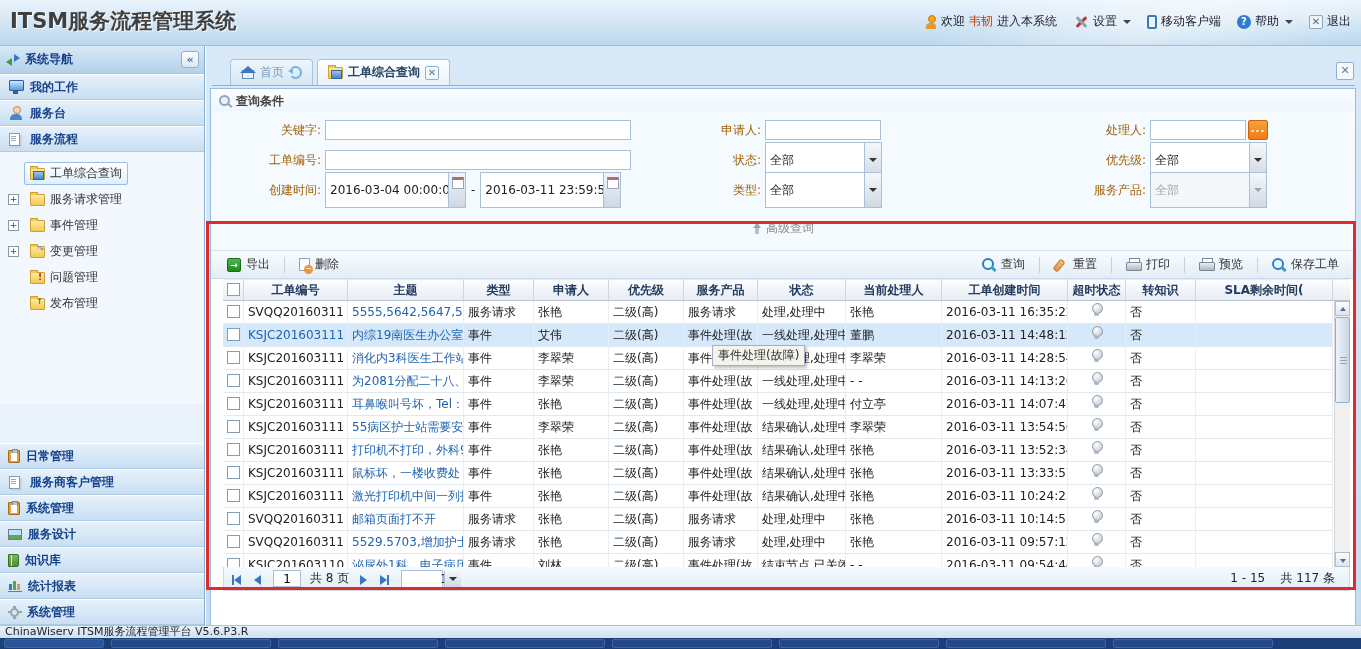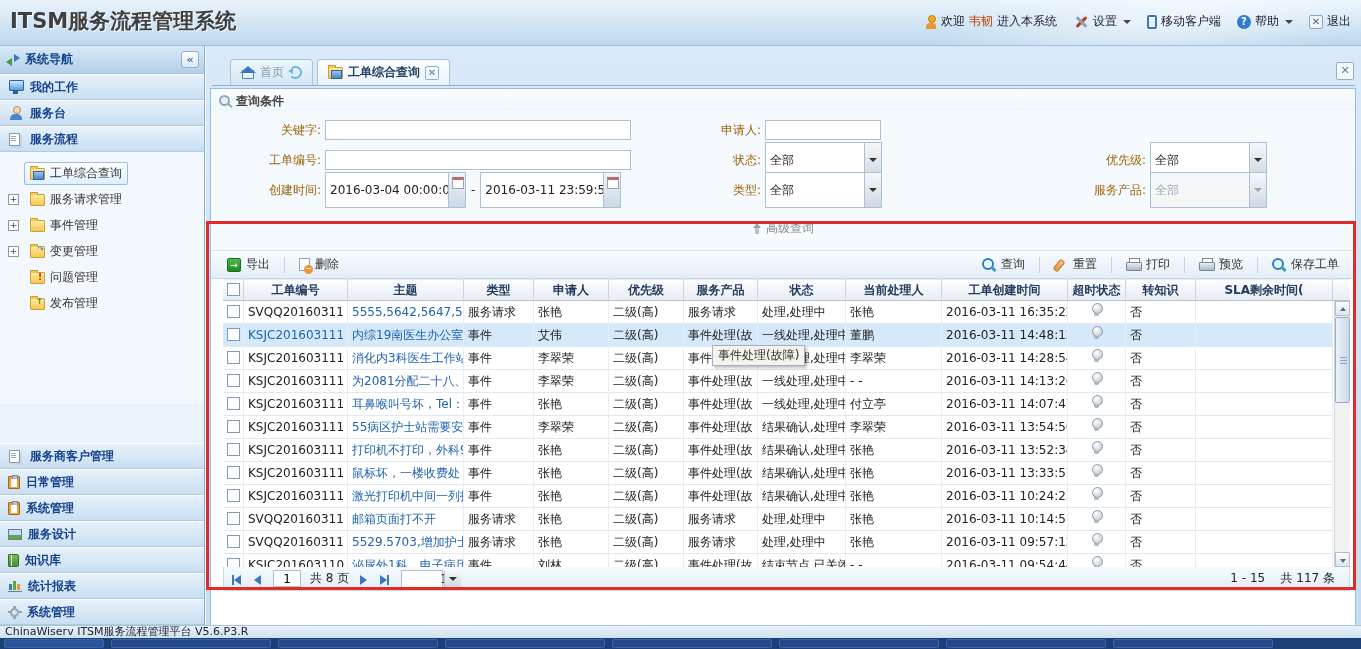--- a/index.html
+++ b/index.html
@@ -288,26 +288,26 @@
         <span class="expander none"></span>
         <span class="node">
           <span class="sicon folder-release-icon"></span>
           <span class="tree-label">发布管理</span>
         </span>
       </div>
     </div>
   <div class="side-spacer"></div>
   <div id="acc-bottom">
       <div class="acc-item">
+        <span class="sicon clipboard-icon"></span>
+        <span class="acc-label">日常管理</span>
+      </div>
+      <div class="acc-item">
         <span class="sicon process-icon"></span>
         <span class="acc-label">服务商客户管理</span>
-      </div>
-      <div class="acc-item">
-        <span class="sicon clipboard-icon"></span>
-        <span class="acc-label">日常管理</span>
       </div>
       <div class="acc-item">
         <span class="sicon clipboard-icon"></span>
         <span class="acc-label">系统管理</span>
       </div>
       <div class="acc-item">
         <span class="sicon design-icon"></span>
         <span class="acc-label">服务设计</span>
       </div>
       <div class="acc-item">
@@ -348,20 +348,27 @@
 
     <div class="query-form">
       <div class="f-row">
         <div class="col col1">
           <span class="flabel">关键字:</span>
           <input class="tinput w306" value="" style="">
         </div>
         <div class="col col2">
           <span class="flabel">申请人:</span>
           <input class="tinput w116" value="" style="">
+        </div>
+        <div class="col col3">
+          <span class="flabel">处理人:</span>
+          <span class="handler-wrap">
+            <input class="tinput" style="width: 96px;" value="">
+            <span class="ellipsis-btn">...</span>
+          </span>
         </div>
       </div>
       <div class="f-row">
         <div class="col col1">
           <span class="flabel">工单编号:</span>
           <input class="tinput w306" value="" style="">
         </div>
         <div class="col col2">
           <span class="flabel">状态:</span>
           <span class="fakefield sel100">

